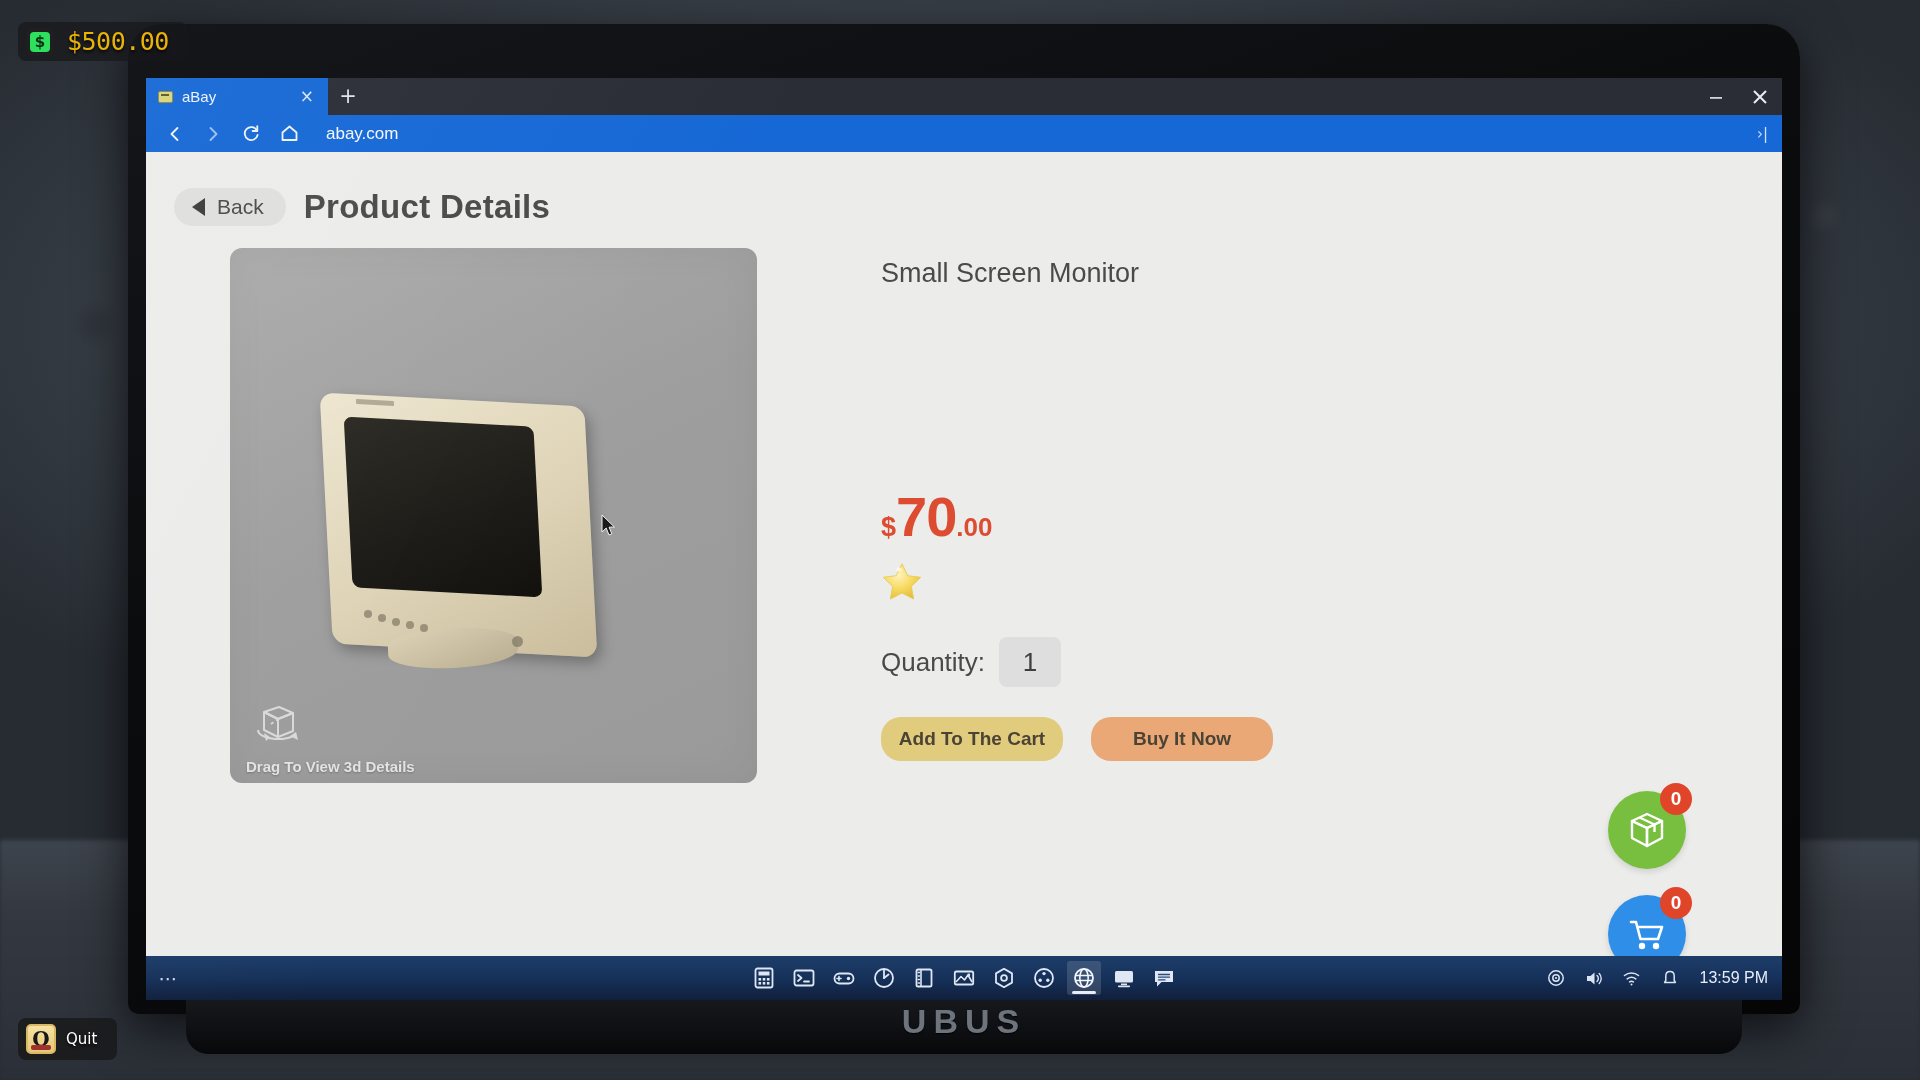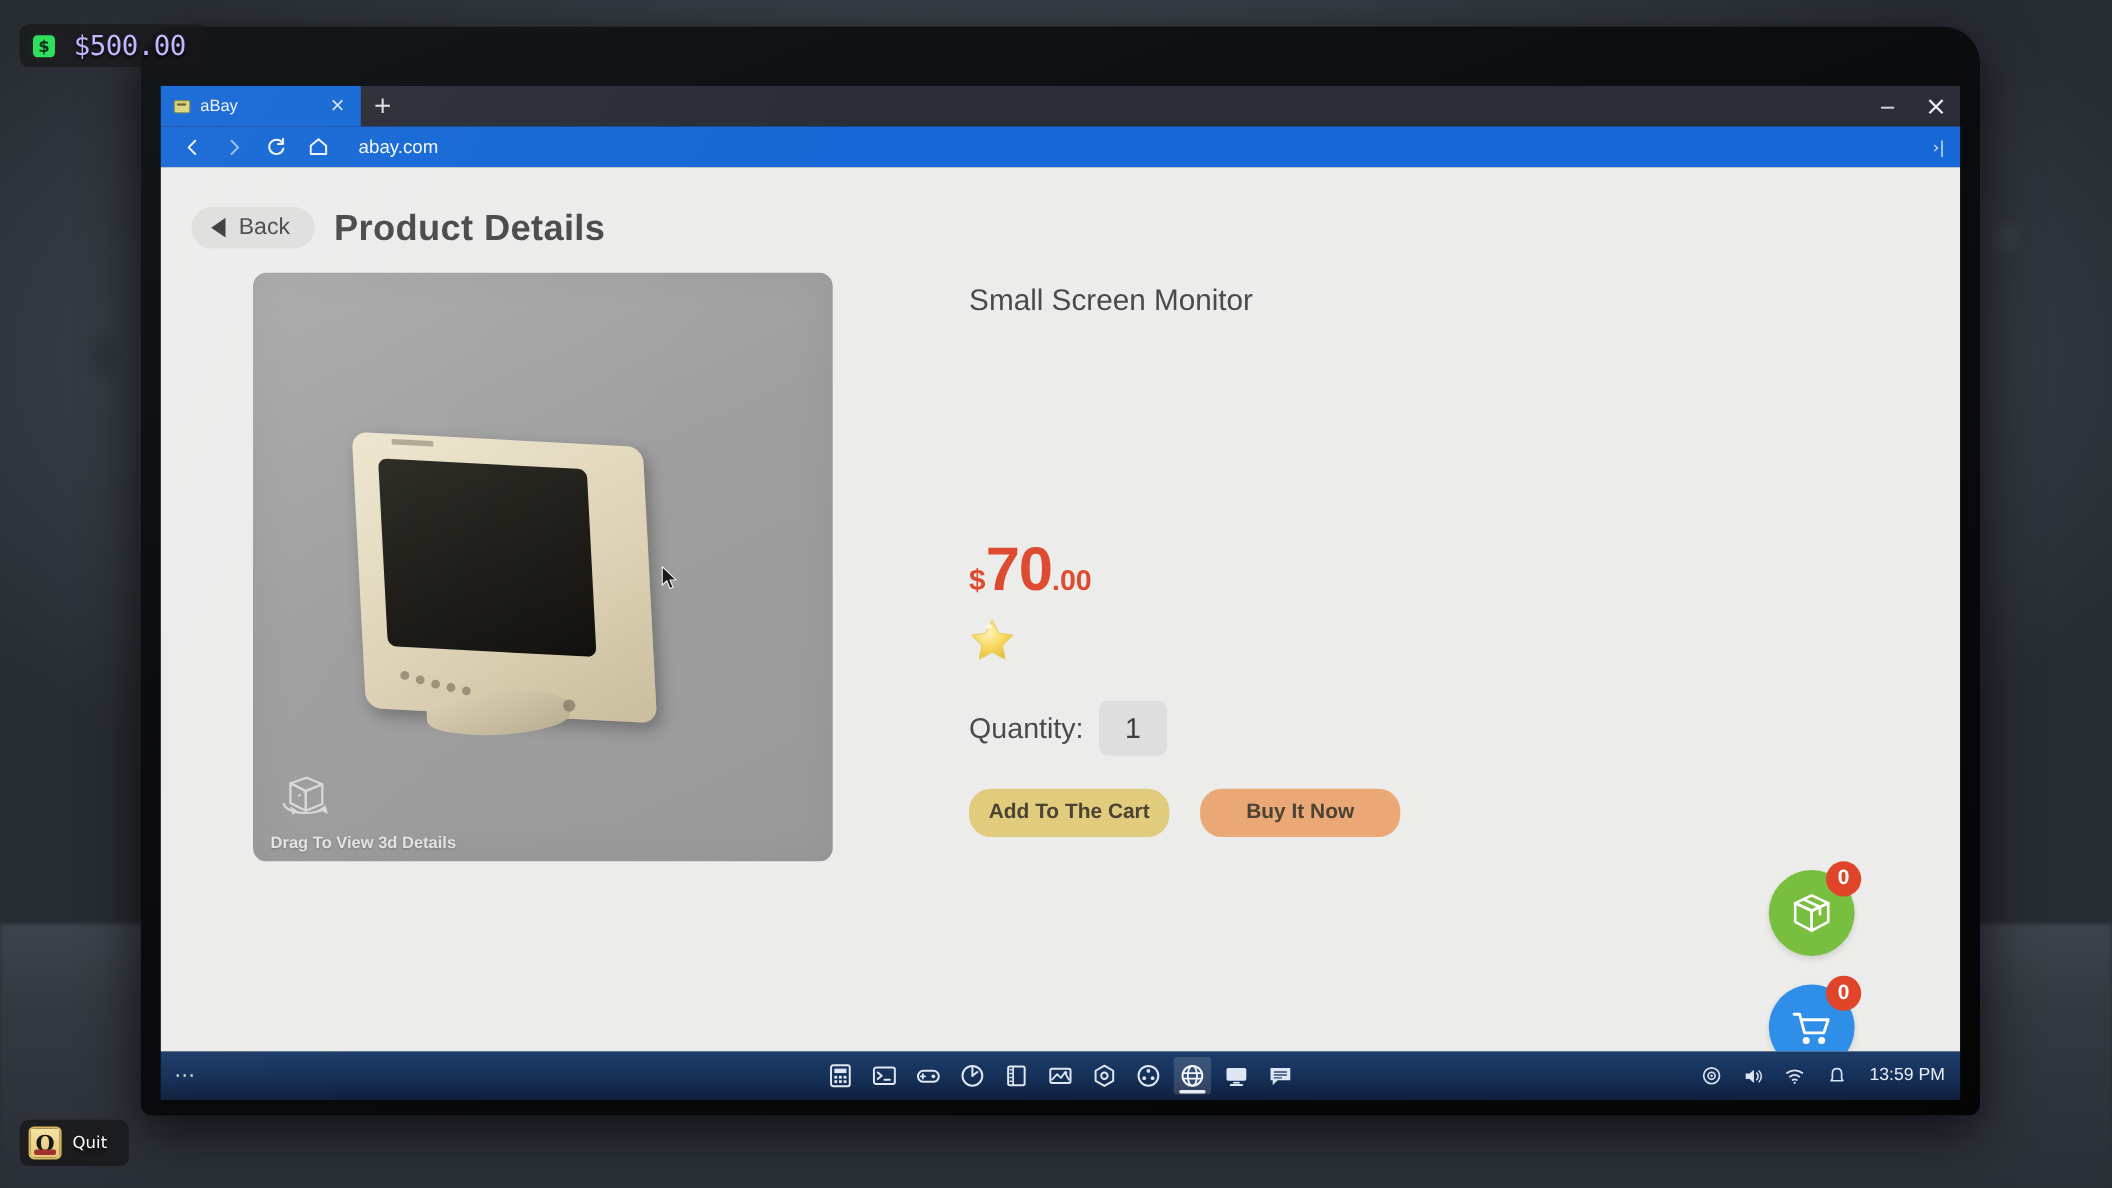--- a/index.html
+++ b/index.html
@@ -53,21 +53,21 @@
     width:28px;height:28px;border-radius:6px;
     background:#1f1f21;
     display:flex;align-items:center;justify-content:center;
   }
   .money-icon .bill{
     width:20px;height:20px;border-radius:4px;background:#2ee05e;
     display:flex;align-items:center;justify-content:center;
     color:#0e2d16; font-weight:bold; font-size:15px; font-family:"DejaVu Sans",sans-serif;
   }
   #money-value{
-    color:#c4b5fd; font-size:25px; font-family:"DejaVu Sans Mono", monospace;
+    color:#eab308; font-size:25px; font-family:"DejaVu Sans Mono", monospace;
     text-shadow:0 2px 3px rgba(0,0,0,.8);
     letter-spacing:-.5px;
   }
 
   
   #quit-button{
     position:absolute; left:18px; bottom:20px;
     display:flex;align-items:center;gap:10px;
     background:rgba(24,24,26,.82);
     border-radius:8px; padding:6px 20px 6px 8px;
@@ -362,20 +362,23 @@
 <div id="quit-button">
   <span class="key-cap">
     <span class="letter">Q</span>
     <span class="base"></span>
   </span>
   <span id="quit-label">Quit</span>
 </div>
 
 <div id="laptop">
   <div id="laptop-lid"></div>
+  <div id="laptop-base">
+    <span id="laptop-brand">UBUS</span>
+  </div>
 
   <div id="screen">
     <div id="browser-window">
 
       <div id="titlebar">
         <div id="tabstrip">
           <div class="tab">
             <span class="tab-favicon"></span>
             <span class="tab-title">aBay</span>
             <span class="tab-close">×</span>

